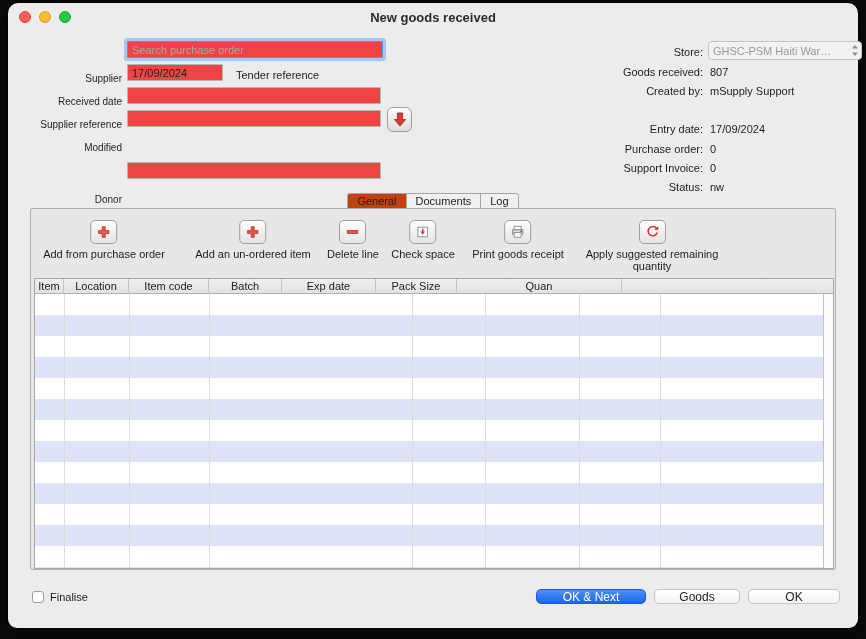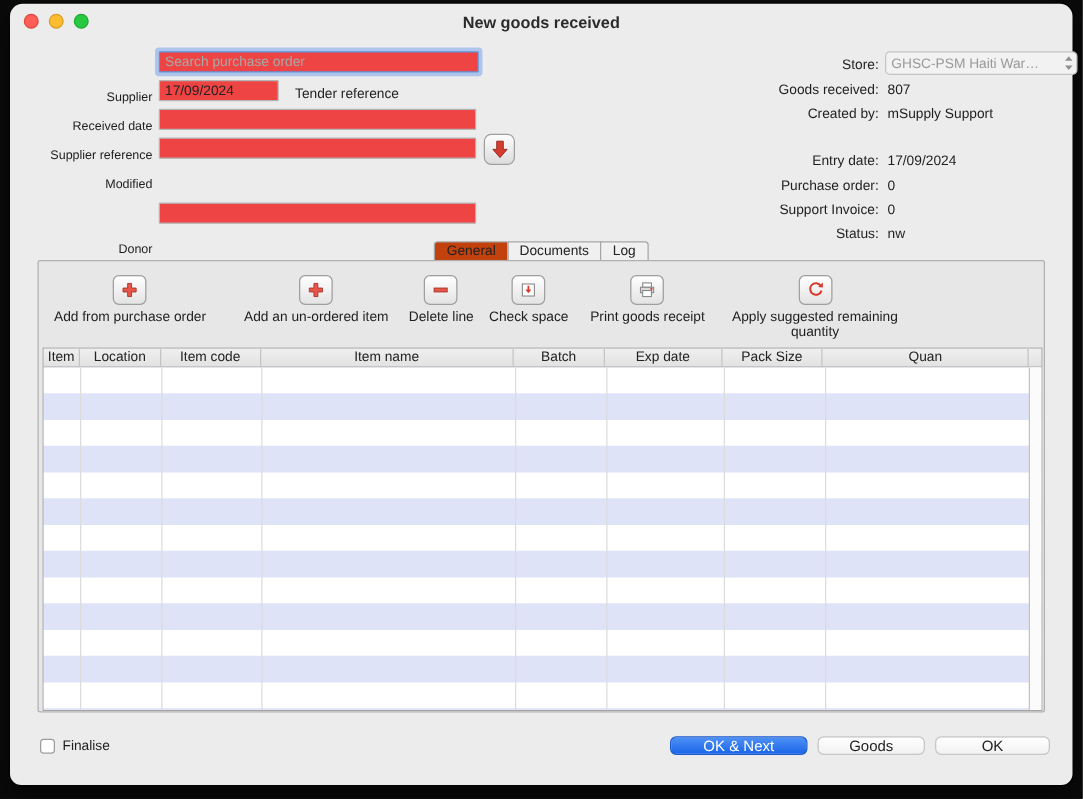--- a/index.html
+++ b/index.html
@@ -211,21 +211,20 @@
           </svg>
         </div>
         <div class="tool-label">Apply suggested remaining quantity</div>
       </div>
 
       <div class="gtable">
         <div class="thead">
           <div class="th" style="width:29px;">Item</div>
           <div class="th" style="width:65px;">Location</div>
           <div class="th" style="width:80px;">Item code</div>
-          <div class="th" style="width:203px;">Item name</div>
           <div class="th" style="width:73px;">Batch</div>
           <div class="th" style="width:94px;">Exp date</div>
           <div class="th" style="width:81px;">Pack Size</div>
           <div class="th" style="width:165px;">Quan</div>
           <div class="th" style="width:10px;"></div>
         </div>
         <div class="tbody"></div>
         <div class="vscroll"></div>
       </div>
     </div>

